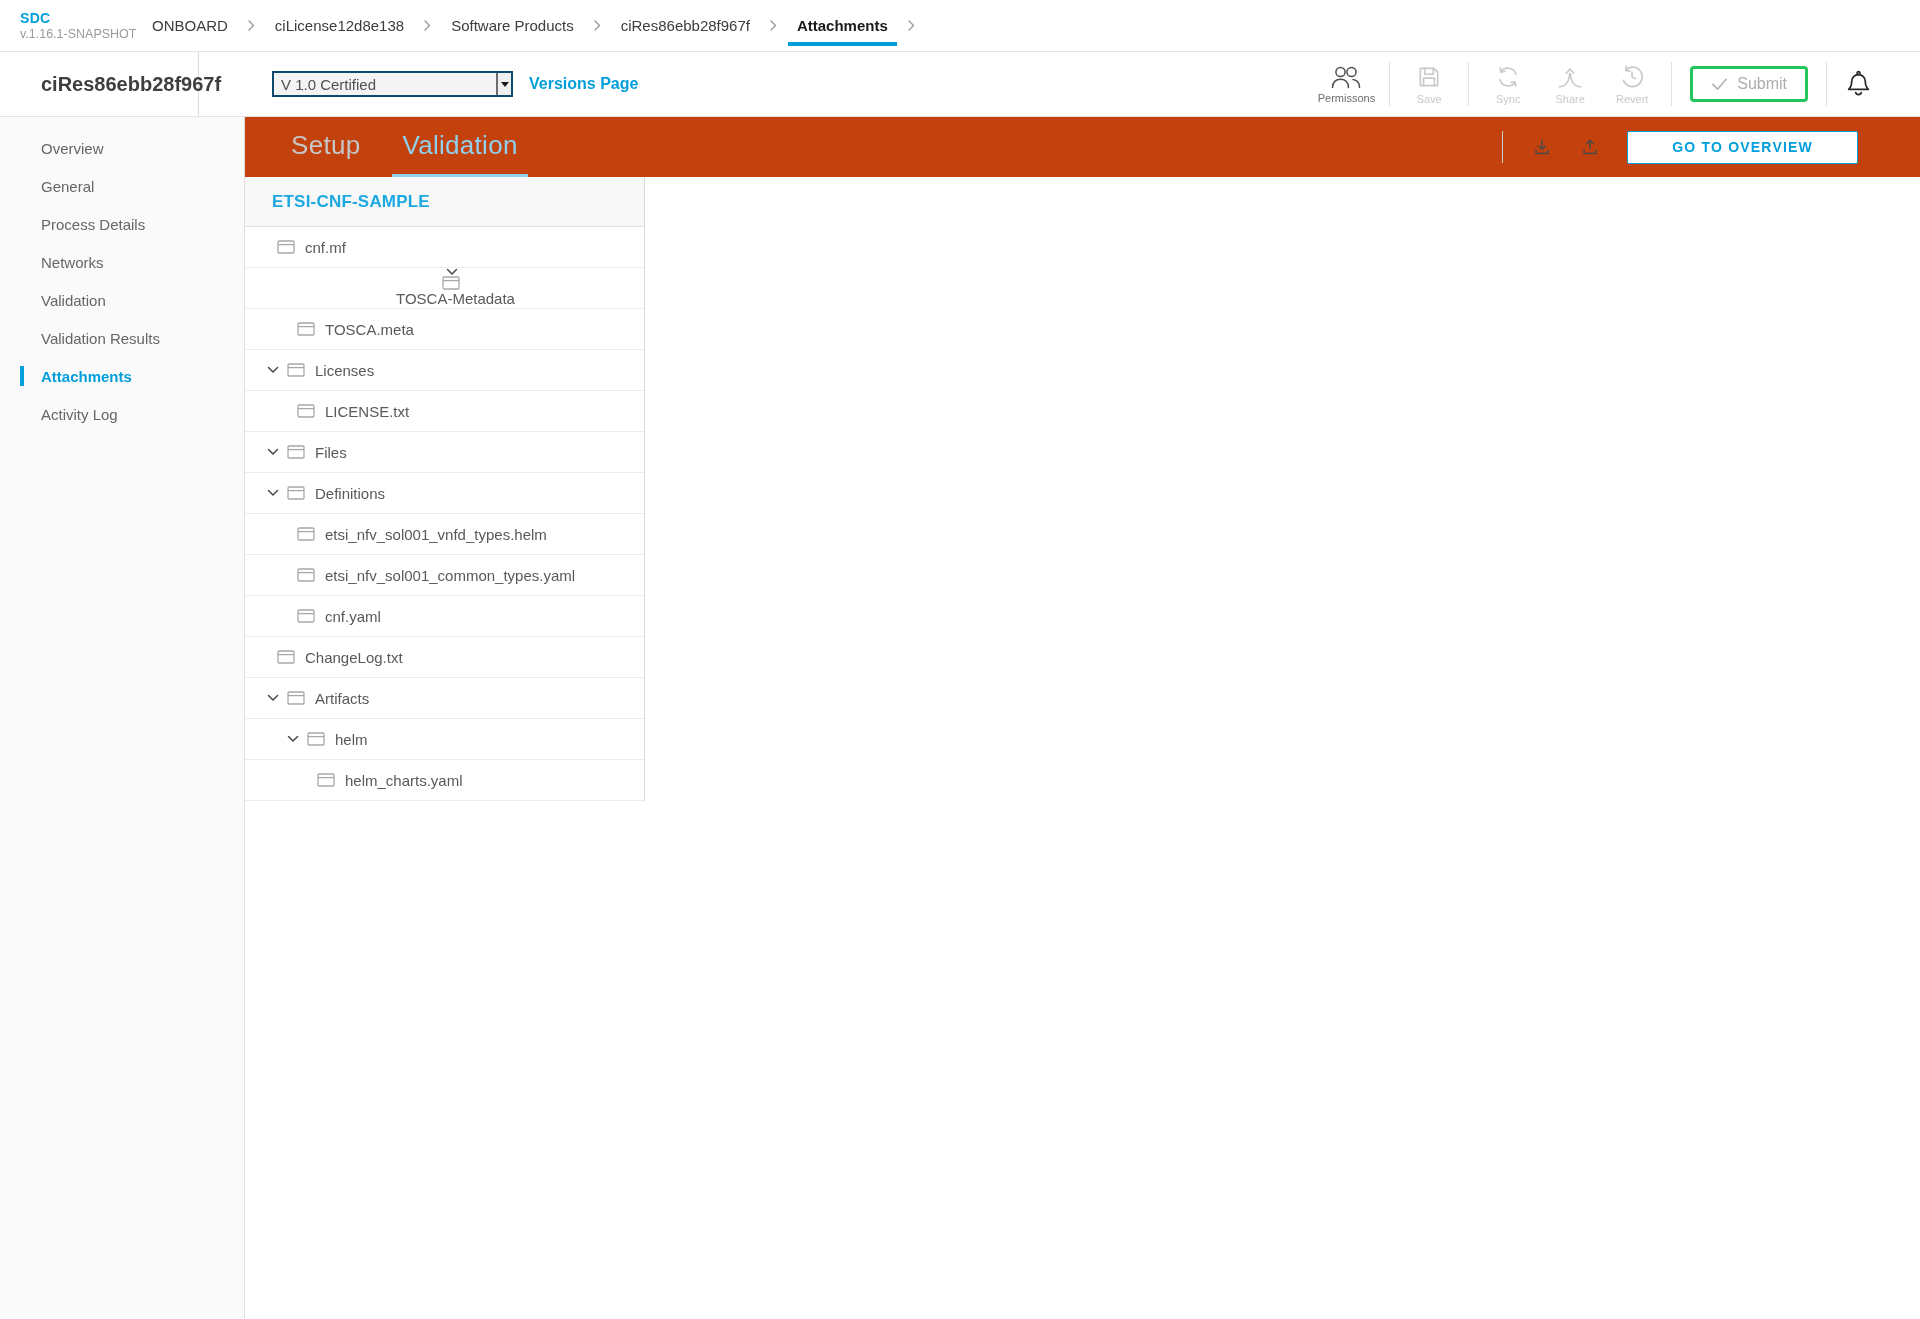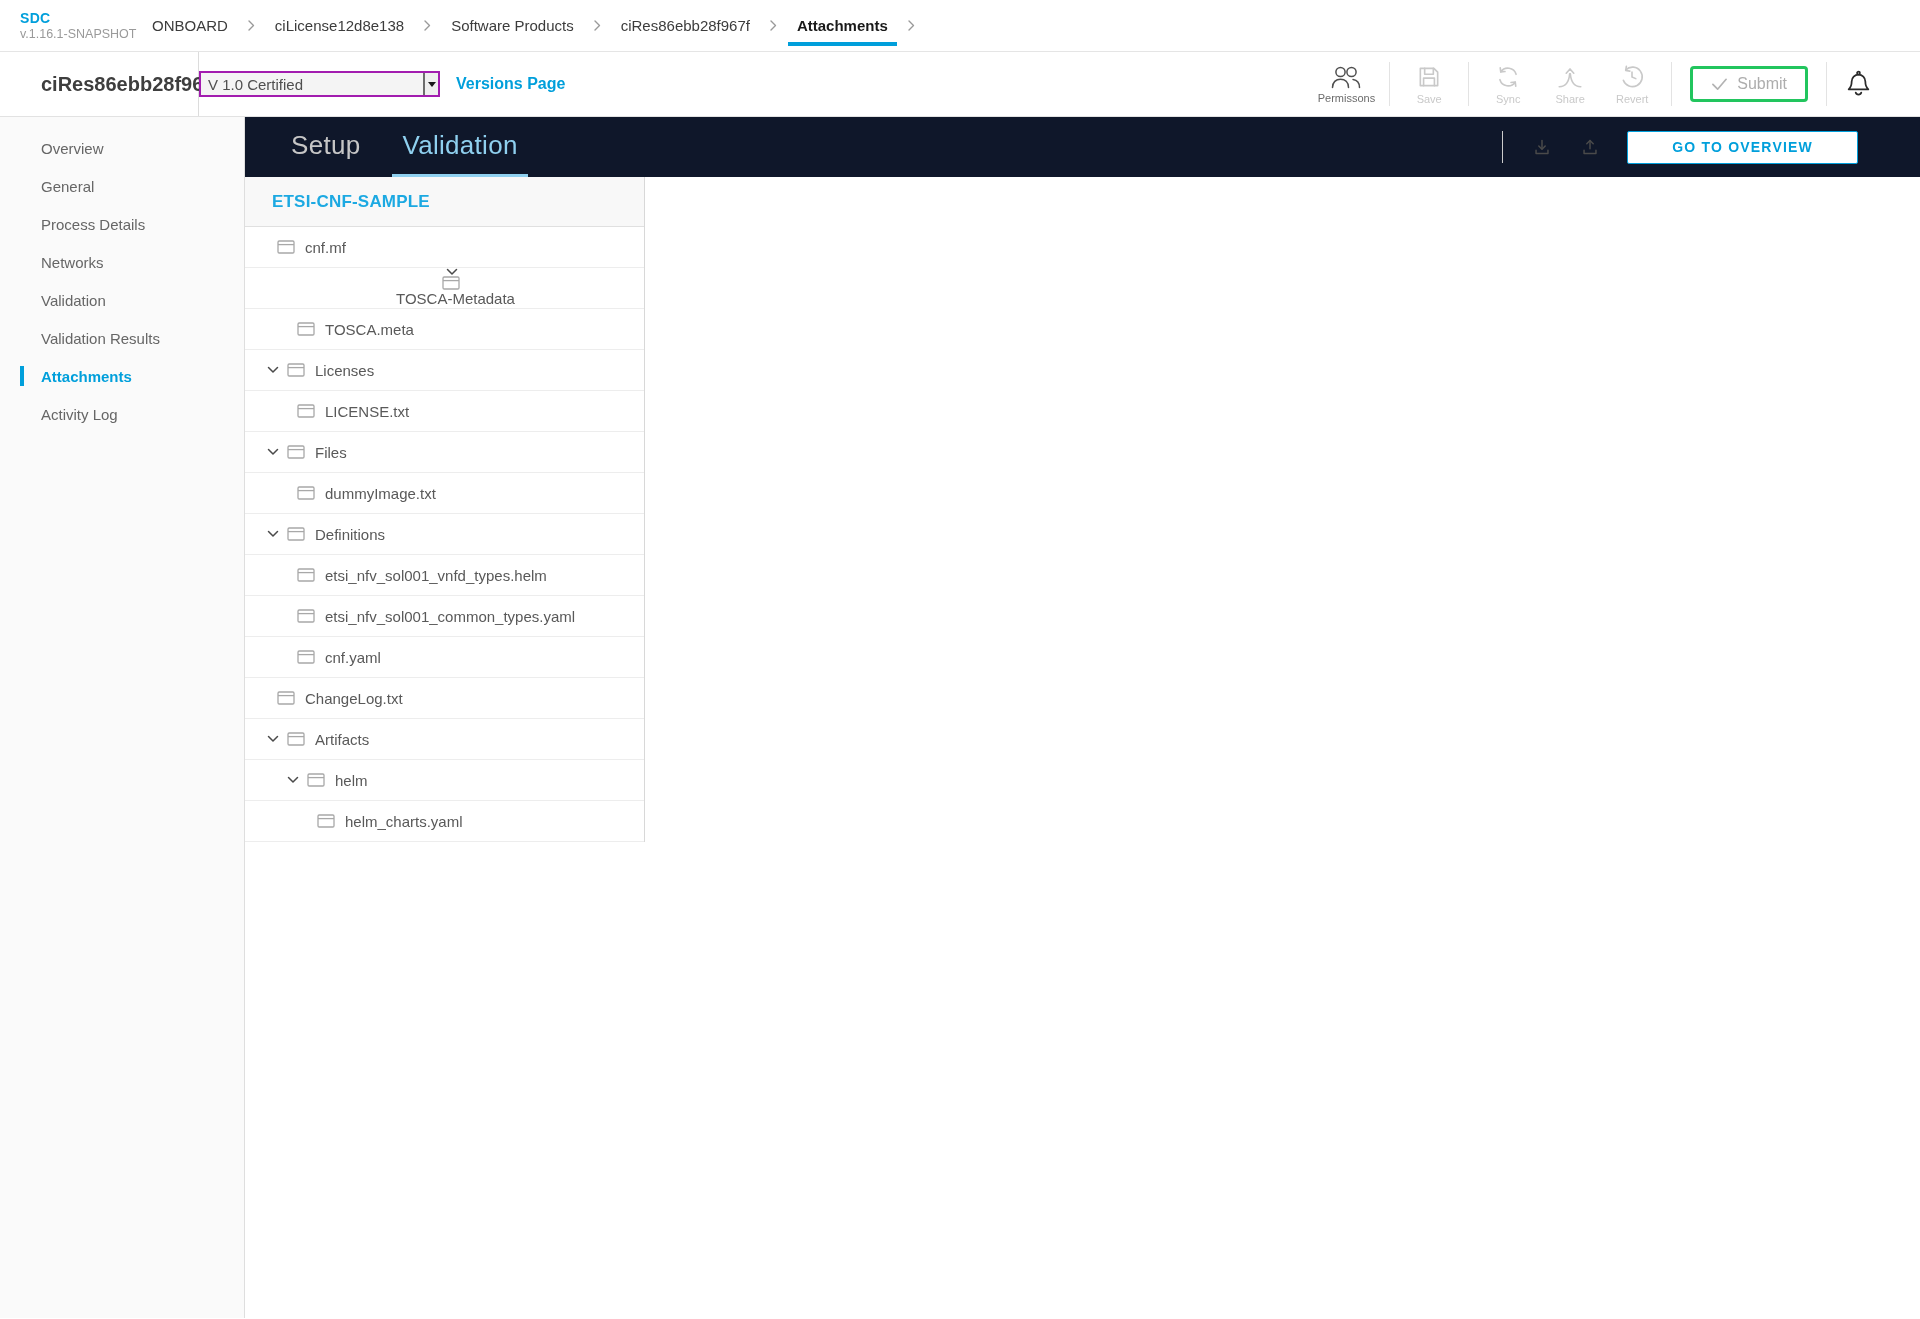--- a/index.html
+++ b/index.html
@@ -14,21 +14,21 @@
   .breadcrumbs { display:flex; align-items:center; height:100%; }
   .crumb { position:relative; display:flex; align-items:center; height:100%; font-size:15px; color:#3c3c3c; cursor:pointer; }
   .crumb.active { font-weight:bold; color:#191919; }
   .crumb .crumb-underline { position:absolute; left:-9px; right:-9px; bottom:5px; height:4px; background:var(--accent); }
   .crumb-sep { margin:0 20px; display:flex; align-items:center; }
 
   
   .header2 { height:65px; display:flex; align-items:center; border-bottom:1px solid #e2e2e2; background:#fff; }
   .title-block { width:199px; height:100%; display:flex; align-items:center; padding-left:41px; border-right:1px solid #dcdcdc; }
   .sw-title { font-size:20px; font-weight:600; color:#3e3e3e; }
-  .version-select { width:241px; height:26px; border:2px solid #a21caf; background:#f4f4f4;
+  .version-select { margin-left:73px; width:241px; height:26px; border:2px solid #0c4a6e; background:#f4f4f4;
     display:flex; align-items:stretch; cursor:pointer; }
   .version-select .vs-text { flex:1; font-size:15px; color:#4f4f4f; display:flex; align-items:center; padding-left:7px; }
   .version-select .vs-arrow { width:15px; border-left:2px solid #6d6d6d; display:flex; align-items:center; justify-content:center; background:#efefef; }
   .version-select .vs-arrow .tri { width:0; height:0; border-left:4px solid transparent; border-right:4px solid transparent; border-top:5px solid #1a1a1a; }
   .versions-link { margin-left:16px; color:var(--accent); font-size:16px; font-weight:600; cursor:pointer; }
 
   .actions { margin-left:auto; display:flex; align-items:center; padding-right:48px; }
   .action { display:flex; flex-direction:column; align-items:center; justify-content:center; min-width:50px; margin:0 6px; cursor:pointer; }
   .action .a-label { font-size:11px; margin-top:3px; color:#6b6b6b; }
   .action.disabled { cursor:default; }
@@ -39,21 +39,21 @@
   .bell { margin-left:10px; cursor:pointer; display:flex; align-items:center; }
 
   
   .content { display:flex; height:1201px; }
   .sidebar { width:245px; background:#fafafa; border-right:1px solid #dedede; padding-top:12px; }
   .nav-item { height:38px; display:flex; align-items:center; padding-left:41px; font-size:15px; color:#666; cursor:pointer; position:relative; }
   .nav-item.active { color:var(--accent); font-weight:600; }
   .nav-item.active::before { content:""; position:absolute; left:20px; top:9px; bottom:9px; width:4px; background:var(--accent); }
 
   .main { flex:1; display:flex; flex-direction:column; background:#fff; }
-  .tabrow { height:60px; background:#0f172a; display:flex; align-items:stretch; padding-left:36px; }
+  .tabrow { height:60px; background:#c2410c; display:flex; align-items:stretch; padding-left:36px; }
   .tab { display:flex; align-items:center; padding:0 10px; margin-right:22px; font-size:26px; font-weight:300; letter-spacing:.3px;
     color:#c6c6c6; border-bottom:3px solid transparent; cursor:pointer; }
   .tab.active { color:var(--tab-active); border-bottom-color:var(--tab-active); }
   .tabrow-right { margin-left:auto; display:flex; align-items:center; padding-right:62px; }
   .tr-div { width:1px; height:32px; background:#ccc; margin-right:28px; }
   .io-icon { margin-right:26px; cursor:pointer; display:flex; align-items:center; }
   .overview-btn { height:33px; border:1px solid var(--accent); background:#fff; color:var(--accent); font-size:14px; font-weight:600;
     letter-spacing:1.2px; padding:0 44px; border-radius:2px; display:flex; align-items:center; cursor:pointer;
     font-family:"Liberation Sans","DejaVu Sans",sans-serif; }
 
@@ -309,30 +309,20 @@
                 </svg>
               </span>
               <span class="f-icon">
                 <svg width="18" height="14" viewBox="0 0 18 14" fill="none" stroke="#a8a8a8" stroke-width="1.3" stroke-linejoin="round">
      <rect x="1" y="1" width="16" height="12" rx="1.2"></rect>
                   <line x1="1" y1="4.6" x2="17" y2="4.6"></line>
                 </svg>
               </span>
               <span class="t-label">Files</span>
             </div>
-            <div class="tree-row" style="padding-left: 42px;">
-              <span class="leaf-sp"></span>
-              <span class="f-icon">
-                <svg width="18" height="14" viewBox="0 0 18 14" fill="none" stroke="#a8a8a8" stroke-width="1.3" stroke-linejoin="round">
-     <rect x="1" y="1" width="16" height="12" rx="1.2"></rect>
-                  <line x1="1" y1="4.6" x2="17" y2="4.6"></line>
-                </svg>
-              </span>
-              <span class="t-label">dummyImage.txt</span>
-            </div>
             <div class="tree-row" style="padding-left: 22px;">
               <span class="chev">
                 <svg width="12" height="8" viewBox="0 0 12 8" fill="none" stroke="#4a4a4a" stroke-width="1.5" stroke-linecap="round" stroke-linejoin="round">
                   <polyline points="1.5,1.5 6,6 10.5,1.5"></polyline>
                 </svg>
               </span>
               <span class="f-icon">
                 <svg width="18" height="14" viewBox="0 0 18 14" fill="none" stroke="#a8a8a8" stroke-width="1.3" stroke-linejoin="round">
      <rect x="1" y="1" width="16" height="12" rx="1.2"></rect>
                   <line x1="1" y1="4.6" x2="17" y2="4.6"></line>

